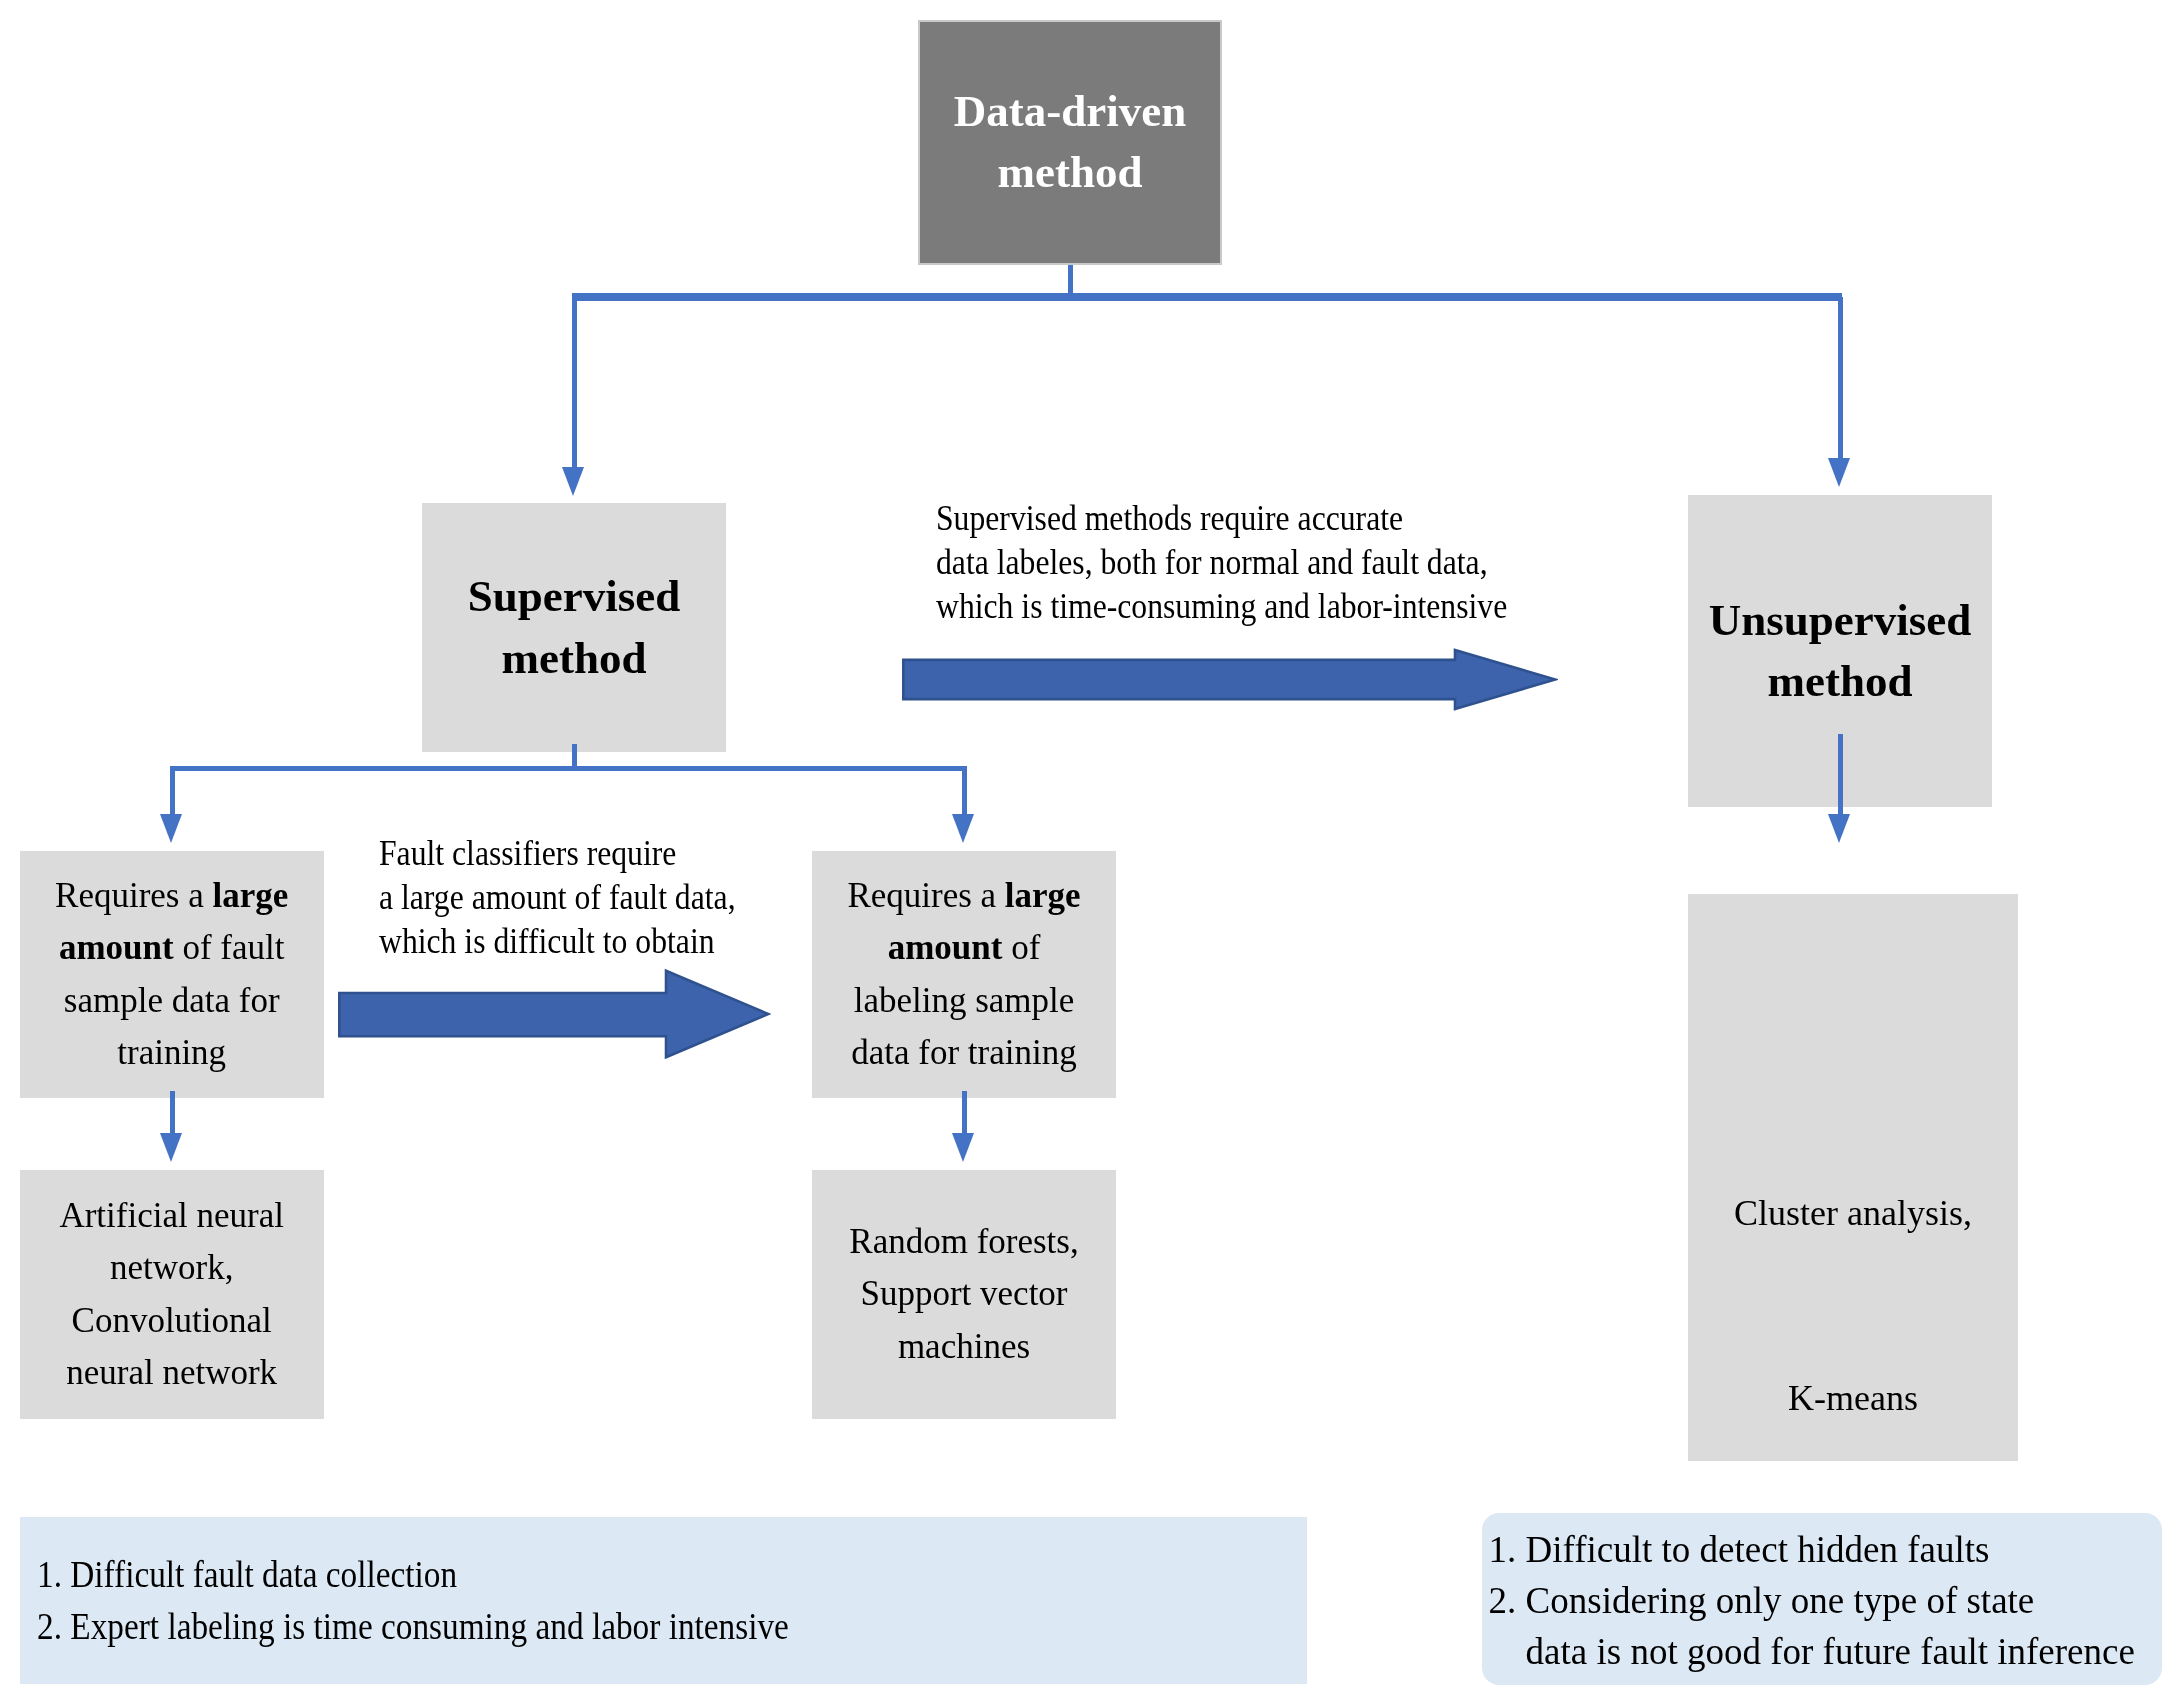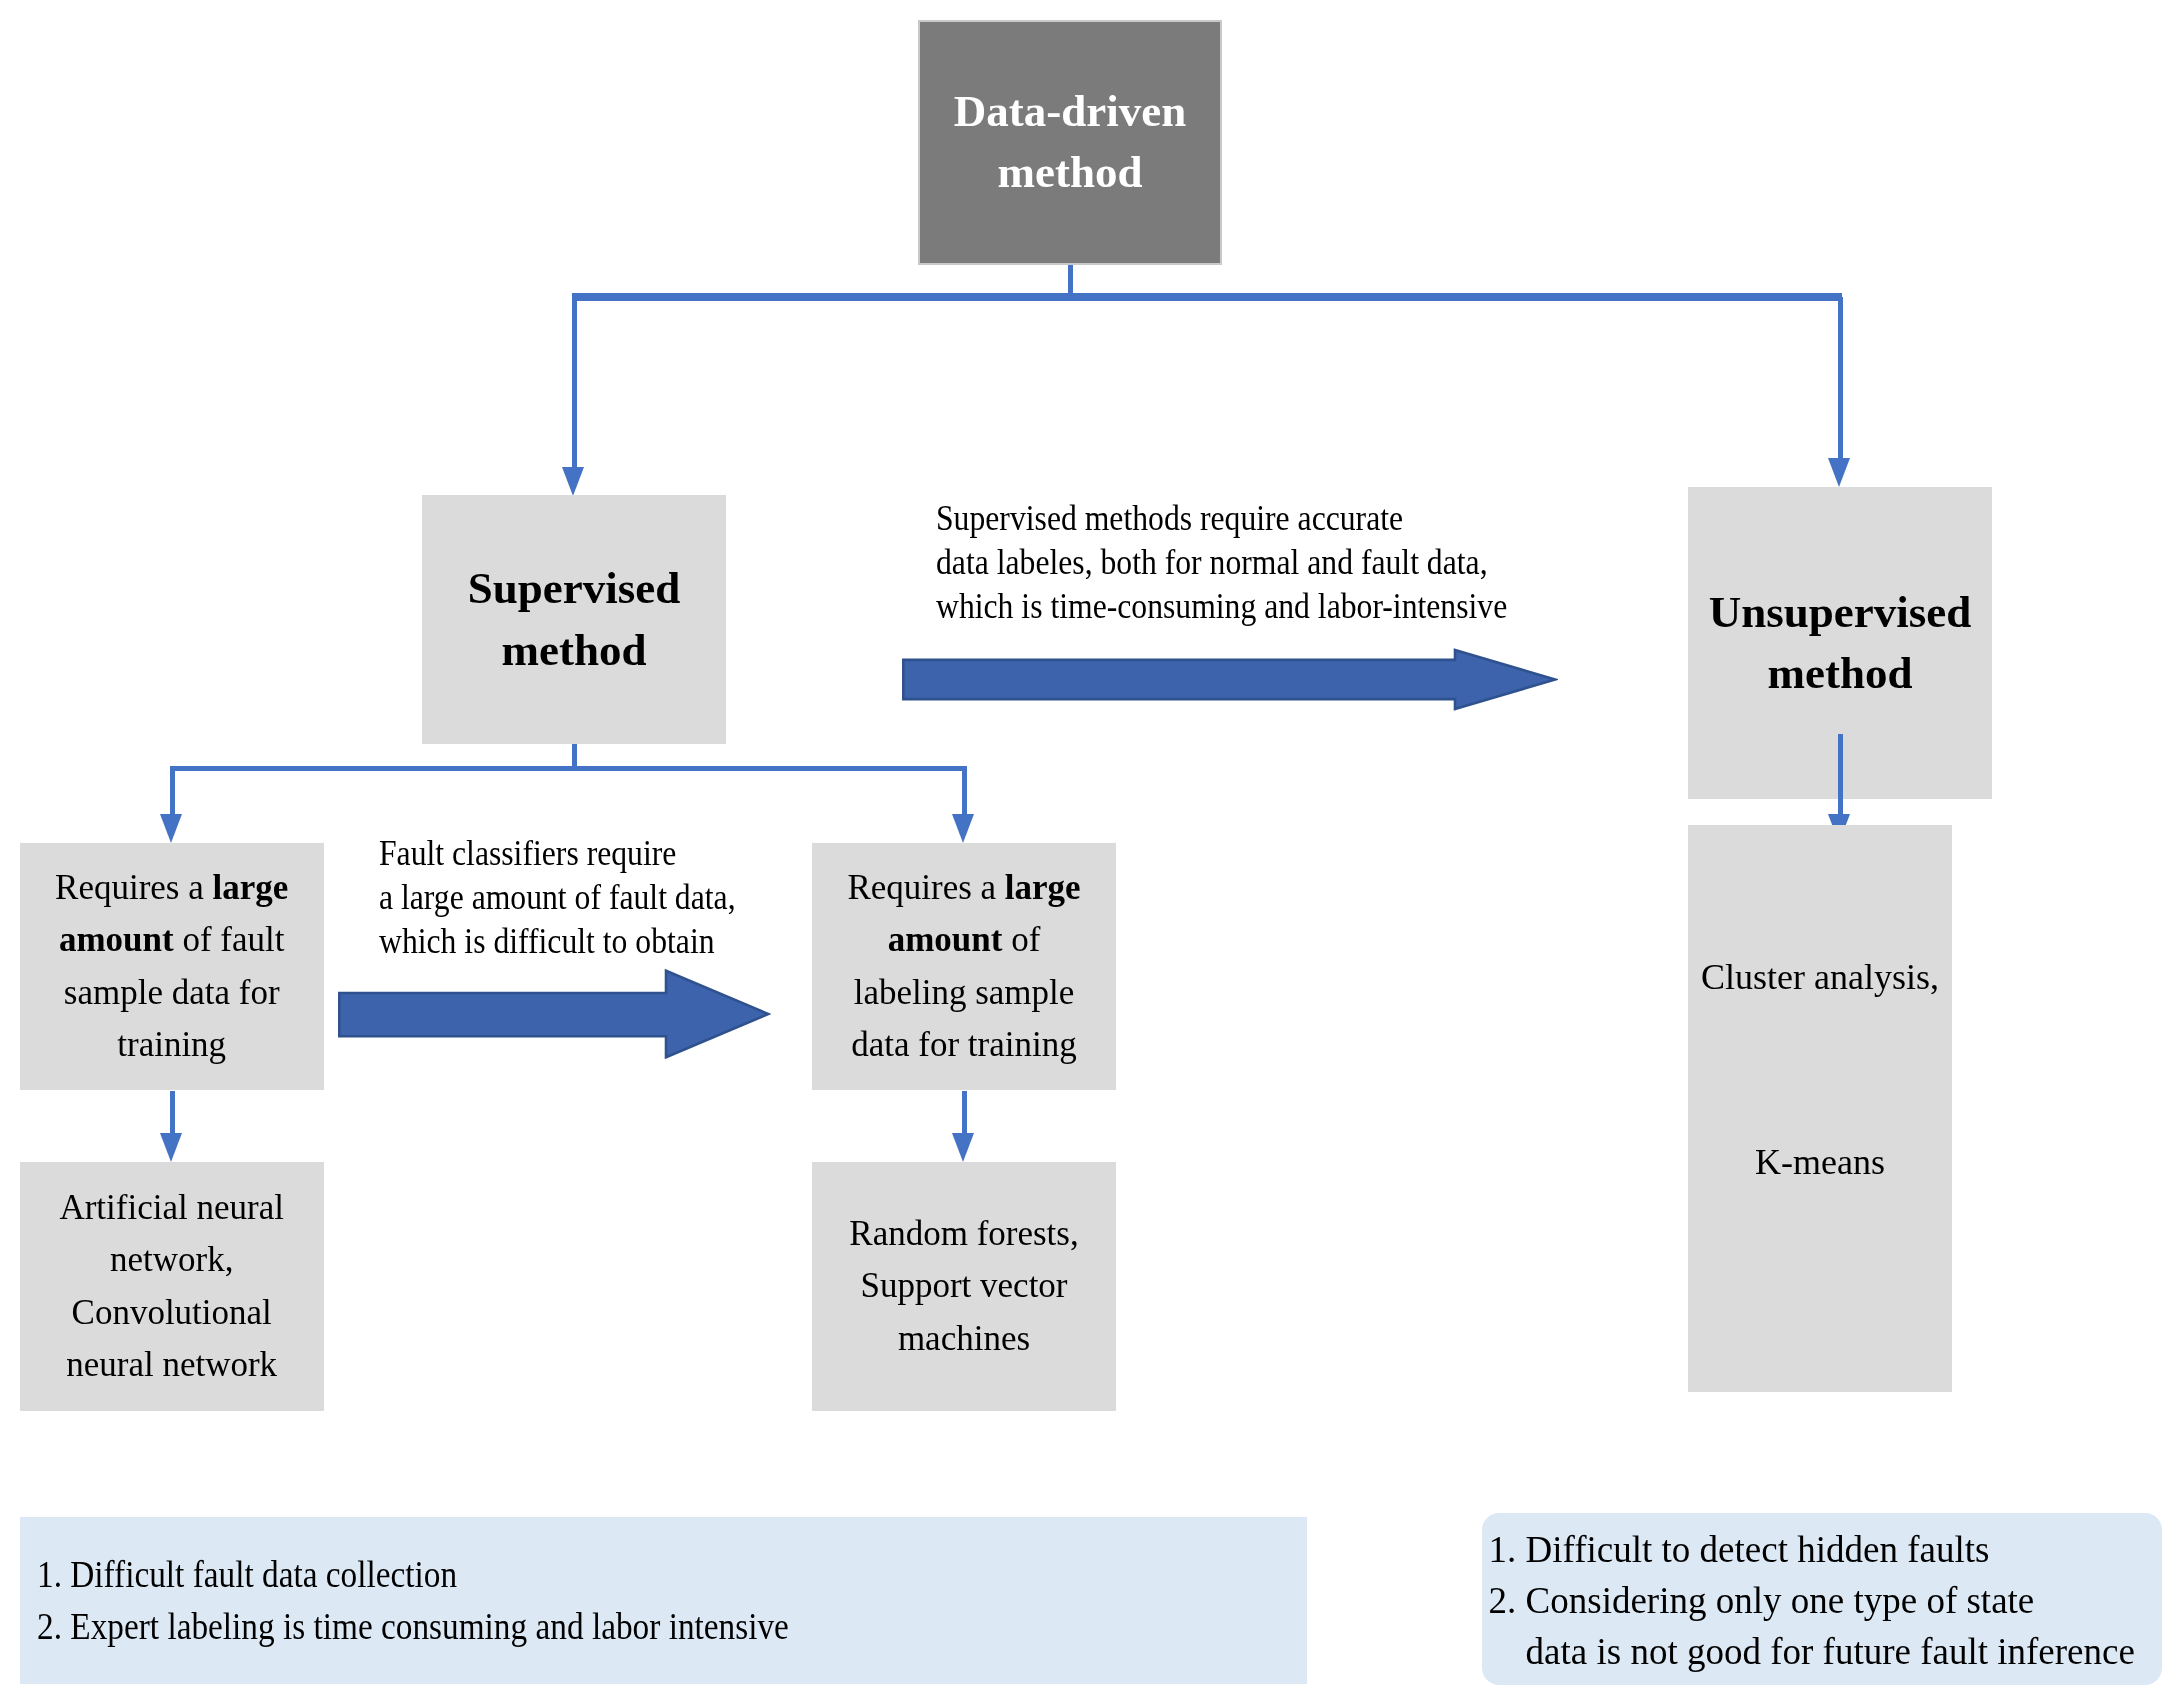--- a/index.html
+++ b/index.html
@@ -11,21 +11,21 @@
     color:#000;
     overflow:hidden;
   }
   
   .box{
     position:absolute;
     display:flex;align-items:center;justify-content:center;
     text-align:center;
     box-sizing:border-box;
   }
-  .gray{background:#dbdbdb;}
+  .gray{background:#dbdbdb;margin-top:8px;}
   .darkgray{background:#7b7b7b;border:2px solid #c9c9c9;color:#ffffff;}
   .titleText{font-size:45px;font-weight:bold;line-height:1.36;white-space:pre-wrap;}
   .bodyText{font-size:35px;line-height:1.5;white-space:pre-wrap;}
   .clusterText{font-size:36px;line-height:1.3;display:flex;flex-direction:column;gap:138px;transform:translateY(-39px);}
   
   .vline,.hline{position:absolute;background:#4472c4;}
   .arrowhead{
     position:absolute;width:0;height:0;
     border-left:11.8px solid transparent;
     border-right:11.8px solid transparent;
@@ -124,21 +124,21 @@
 neural network</div>
   </div>
   <div class="box gray" style="left:812px;top:1162px;width:304px;height:249px;">
     <div class="bodyText">Random forests,
 Support vector
 machines</div>
   </div>
 
   <div class="vline" style="left:1838px;top:734px;width:4.6px;height:80px;"></div>
   <div class="arrowhead" style="left:1828px;top:814px;"></div>
-  <div class="box gray" style="left:1688px;top:825px;width:264px;height:567px;">
+  <div class="box gray" style="left:1688px;top:886px;width:330px;height:567px;align-items:flex-end;">
     <div class="clusterText">
       <span>Cluster analysis,</span>
       <span>K-means</span>
     </div>
   </div>
 
   <div class="note note-left" style="left:19.7px;top:1517px;width:1287px;height:167px;padding-left:17px;">
     <div class="noteText">1. Difficult fault data collection
 2. Expert labeling is time consuming and labor intensive</div>
   </div>

